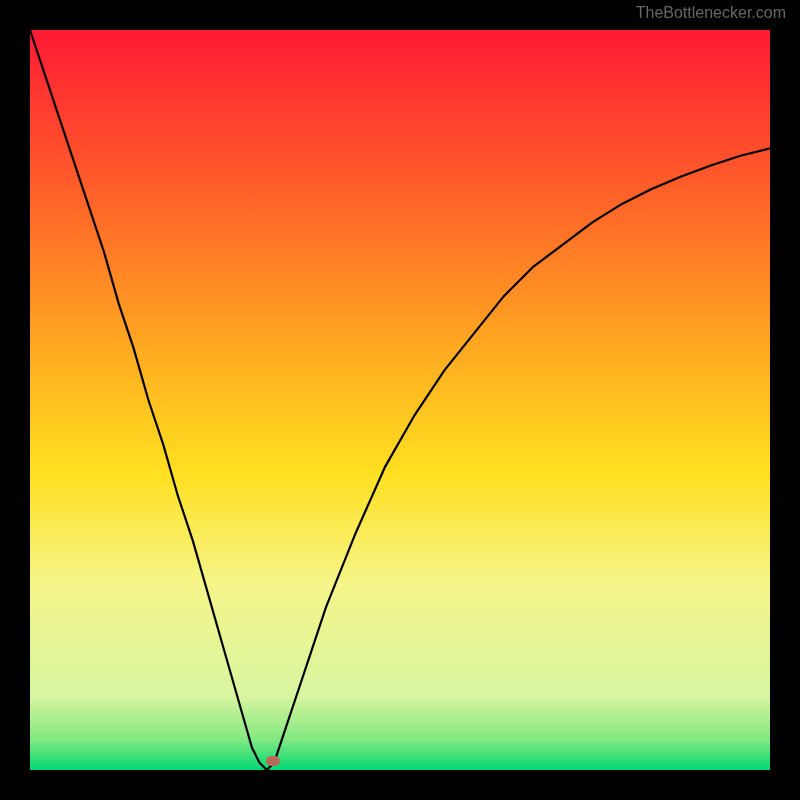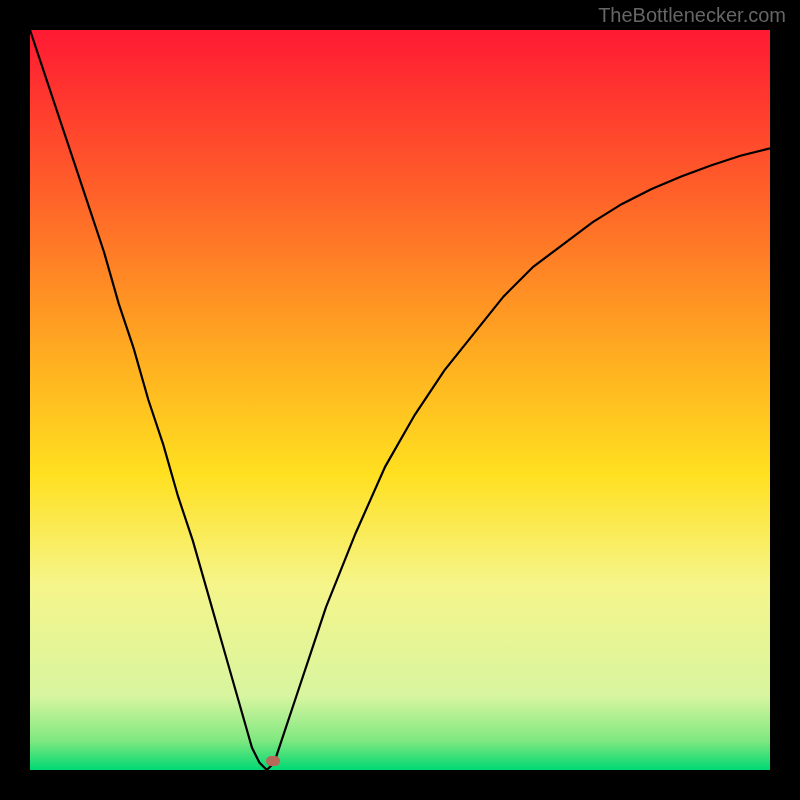--- a/index.html
+++ b/index.html
@@ -9,21 +9,21 @@
     height: 800px;
     background: #000;
     position: relative;
     font-family: Arial, sans-serif;
   }
   .watermark {
     position: absolute;
     top: 4px;
     right: 14px;
     color: #666;
-    font-size: 20px;
+    font-size: 16px;
     z-index: 10;
   }
   .plot-frame {
     position: absolute;
     left: 30px;
     top: 30px;
     width: 740px;
     height: 740px;
     background: #000;
   }

